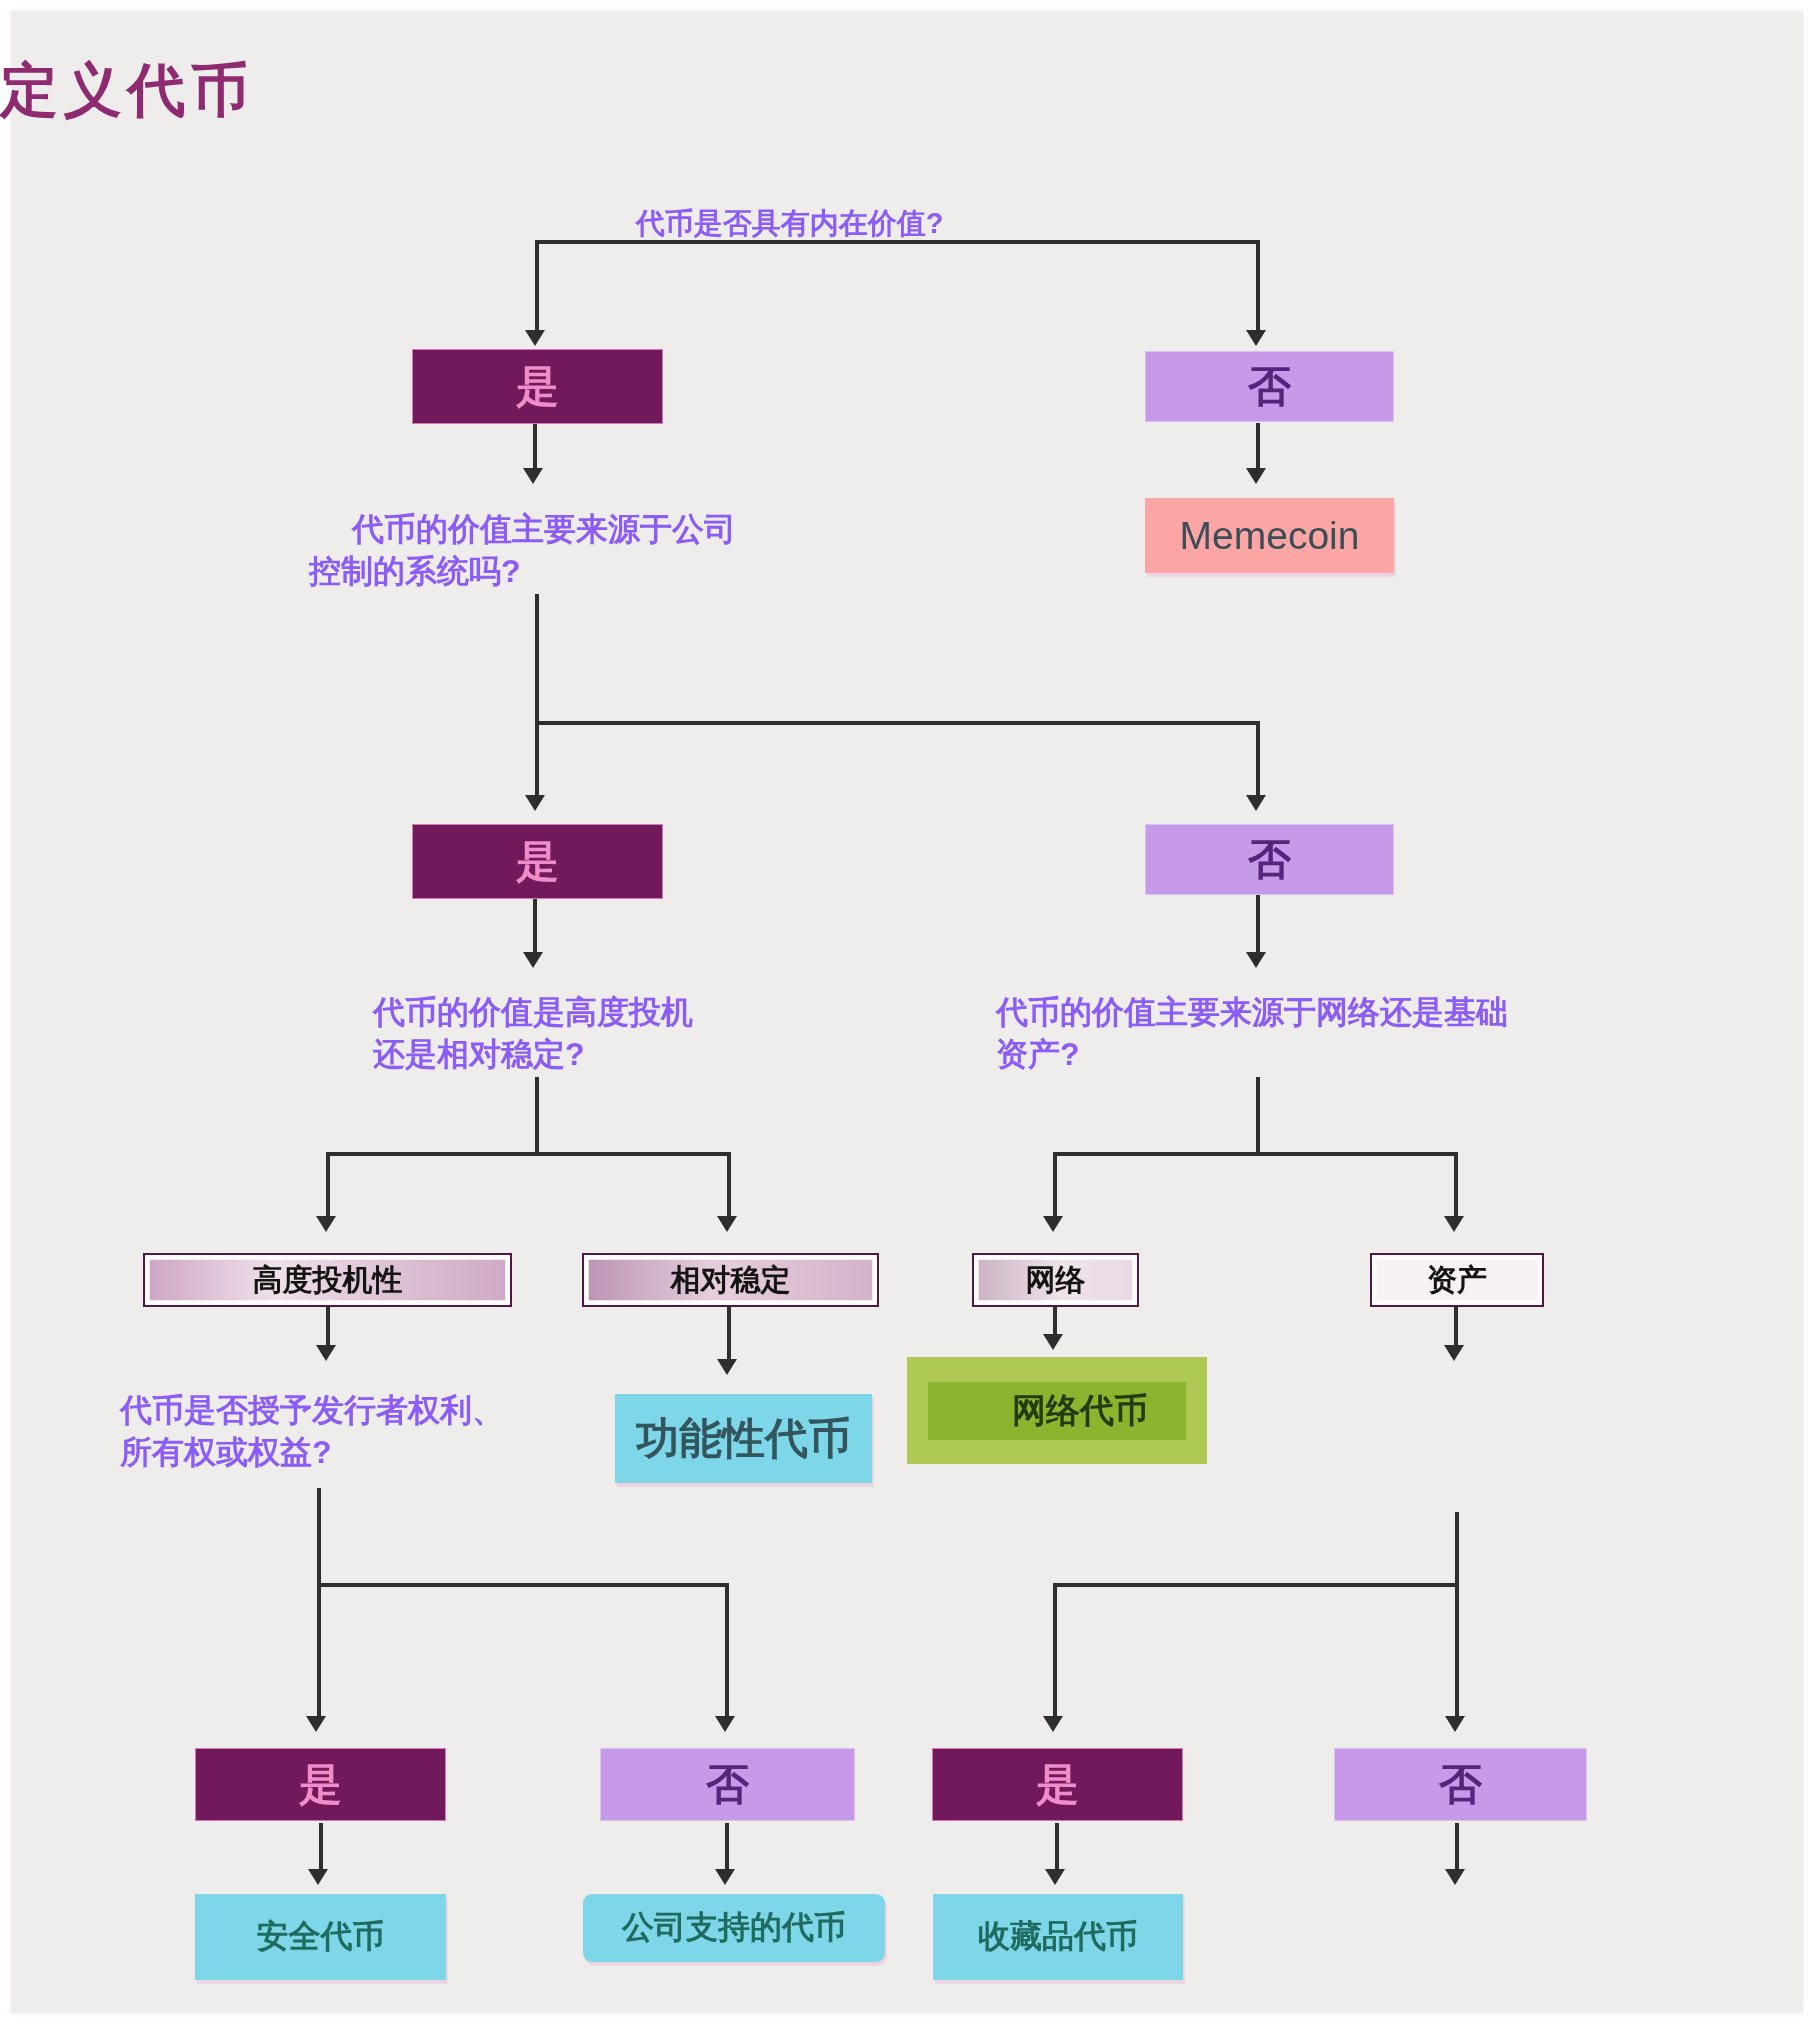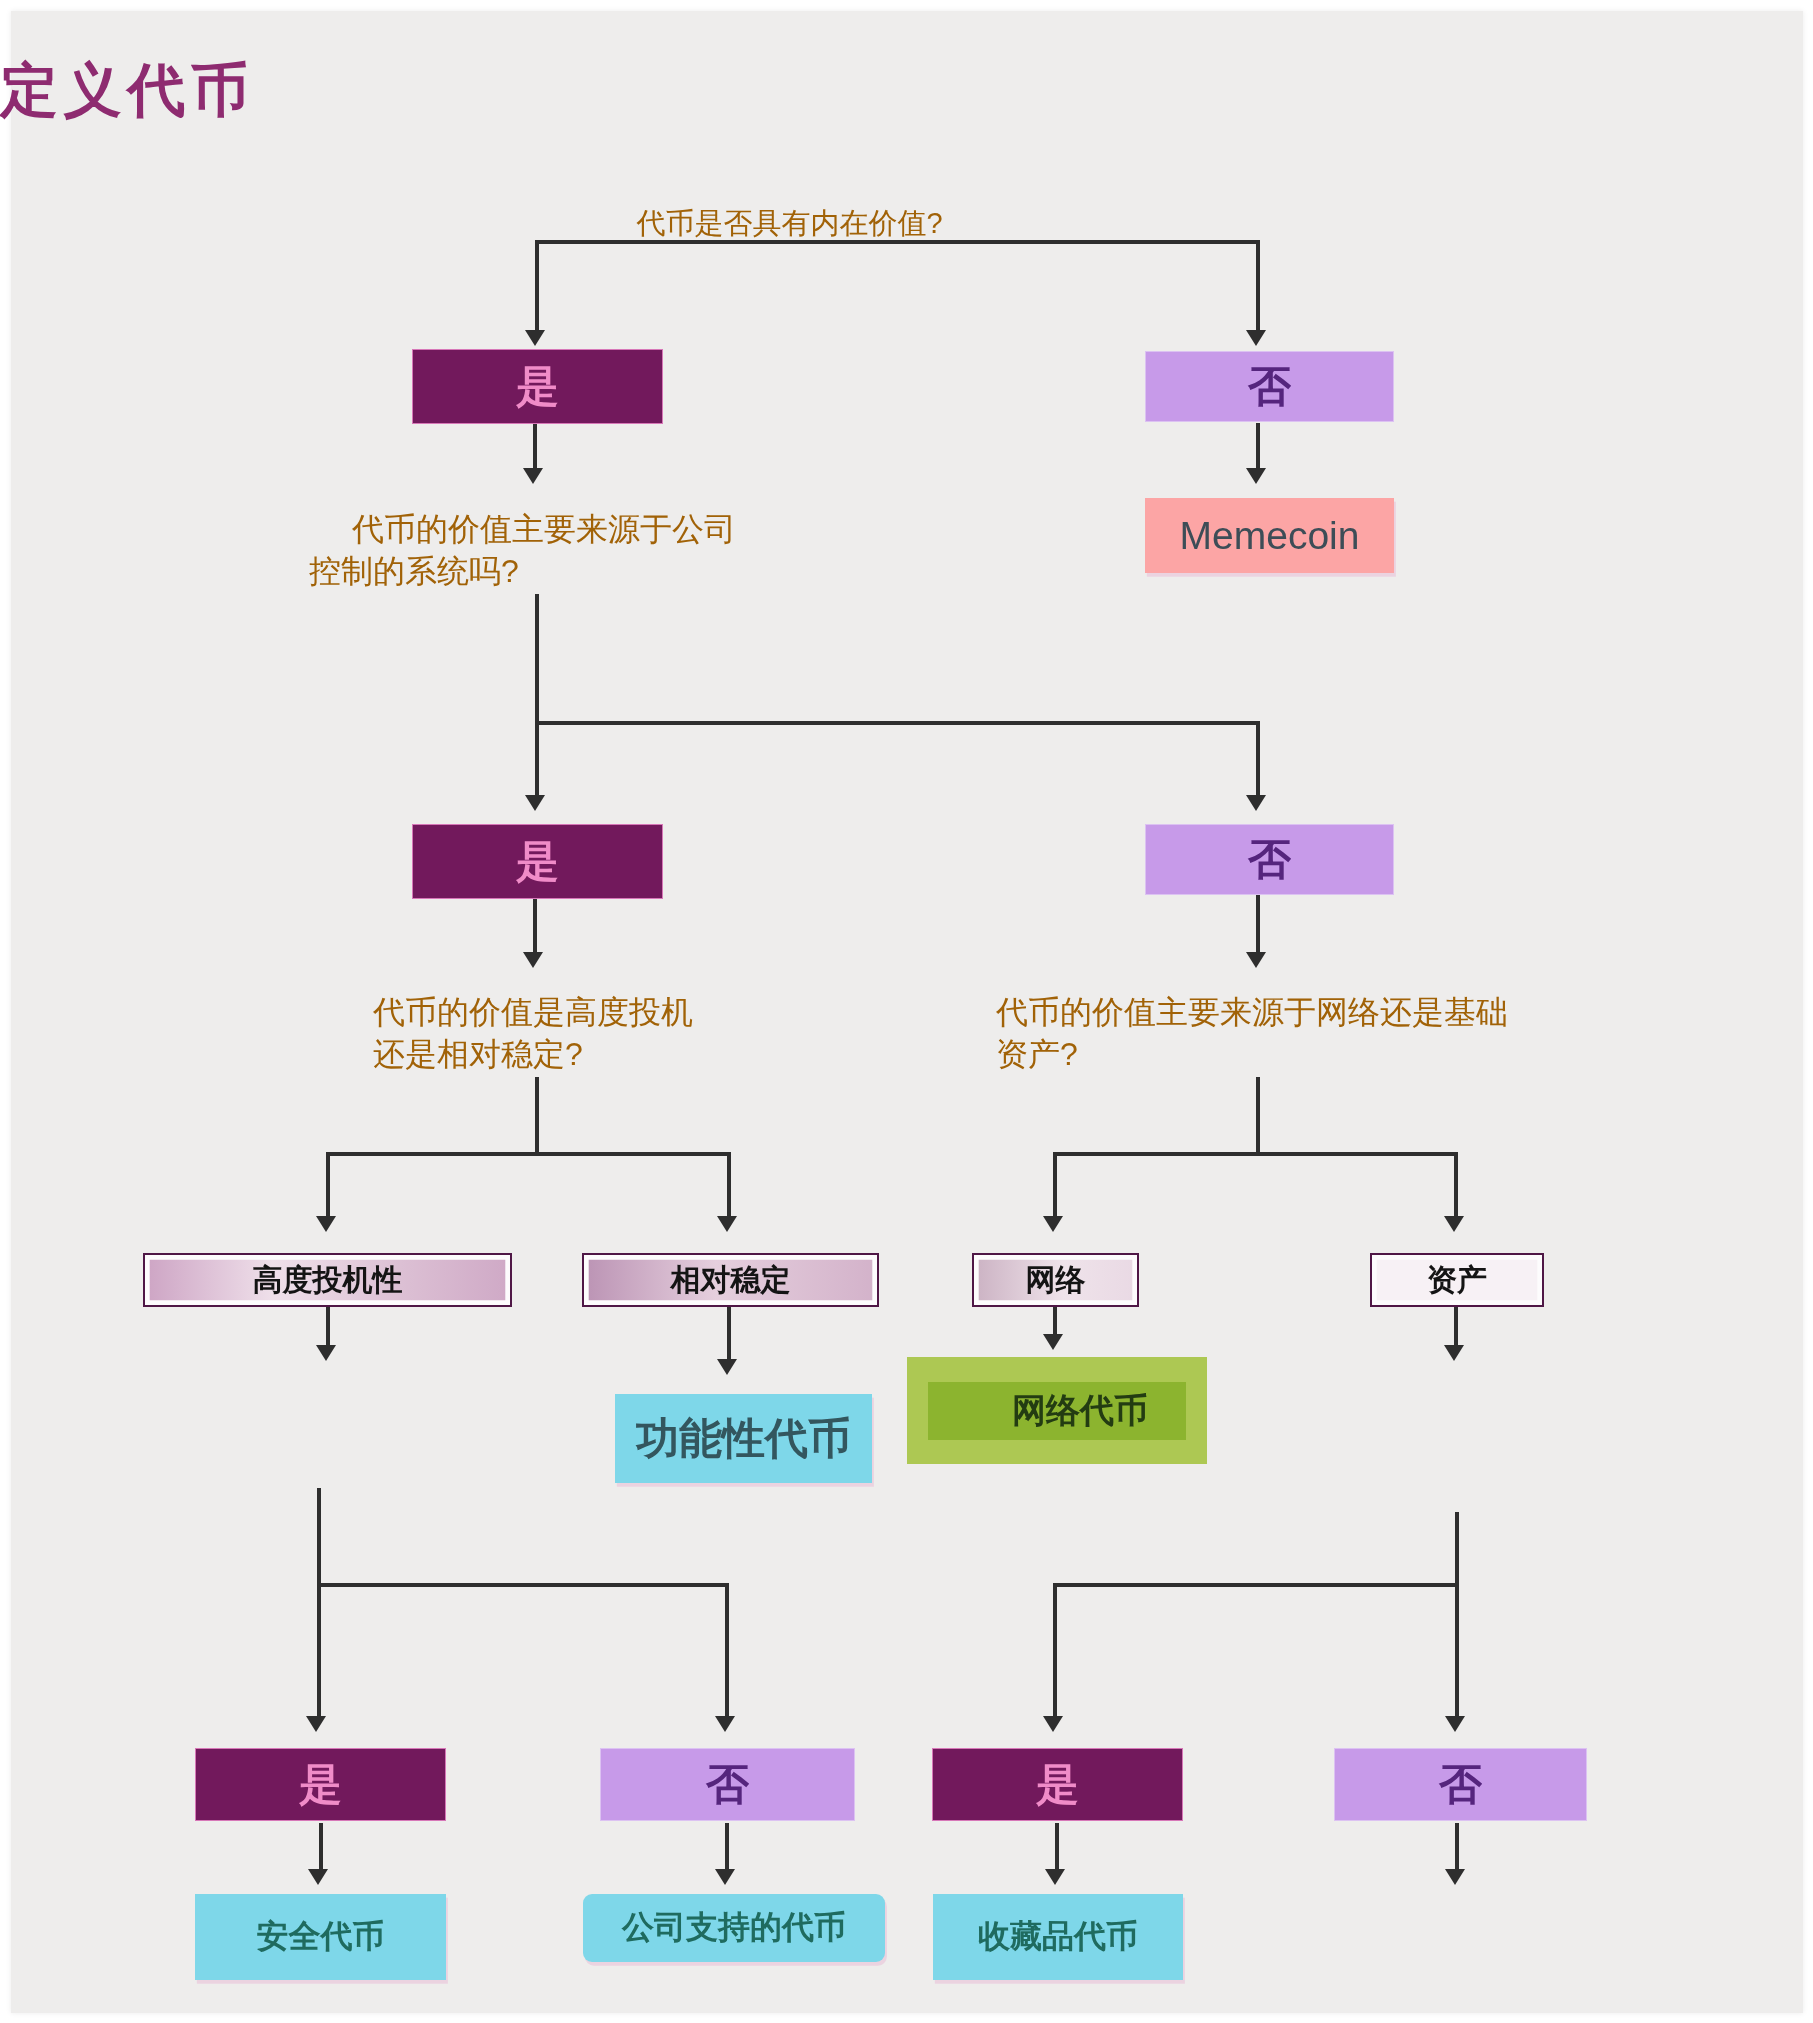--- a/index.html
+++ b/index.html
@@ -18,21 +18,21 @@
     background:#eeedec;
     box-shadow:0 0 5.6px rgba(0,0,0,0.08);
   }
   .title{
     position:absolute;left:0;top:52px;width:1814px;
     font-size:58px;font-weight:bold;letter-spacing:5.6px;
     color:#8e2b70;
   }
   .q{
     position:absolute;
-    font-size:32px;font-weight:normal;color:#a16207;
+    font-size:32px;font-weight:bold;color:#8b5cf6;
     line-height:42px;white-space:pre-line;
   }
   .q.center{text-align:center;}
   .box{
     position:absolute;
     display:flex;align-items:center;justify-content:center;
     box-sizing:border-box;
   }
   .yes{
     background:#72195c;
@@ -159,20 +159,22 @@
 
   <div class="vline" style="left:326px;top:1307px;height:41px;"></div>
   <div class="arr" style="left:316px;top:1345px;"></div>
   <div class="vline" style="left:727px;top:1307px;height:54px;"></div>
   <div class="arr" style="left:717px;top:1359px;"></div>
   <div class="vline" style="left:1053px;top:1307px;height:30px;"></div>
   <div class="arr" style="left:1043px;top:1334px;"></div>
   <div class="vline" style="left:1454px;top:1307px;height:41px;"></div>
   <div class="arr" style="left:1444px;top:1345px;"></div>
 
+  <div class="q" style="left:120px;top:1389px;width:431px;">代币是否授予发行者权利、
+所有权或权益?</div>
   <div class="box cyan big" style="left:615px;top:1394px;width:257px;height:89px;">功能性代币</div>
   <div class="green-outer" style="left:907px;top:1357px;width:300px;height:107px;">
     <div class="green-inner" style="width:212px;height:58px;padding-left:46px;">网络代币</div>
   </div>
 
   <div class="vline" style="left:317px;top:1488px;height:99px;"></div>
   <div class="hline" style="left:319px;top:1583px;width:410px;"></div>
   <div class="vline" style="left:317px;top:1583px;height:137px;"></div>
   <div class="arr" style="left:306px;top:1716px;"></div>
   <div class="vline" style="left:725px;top:1583px;height:137px;"></div>

